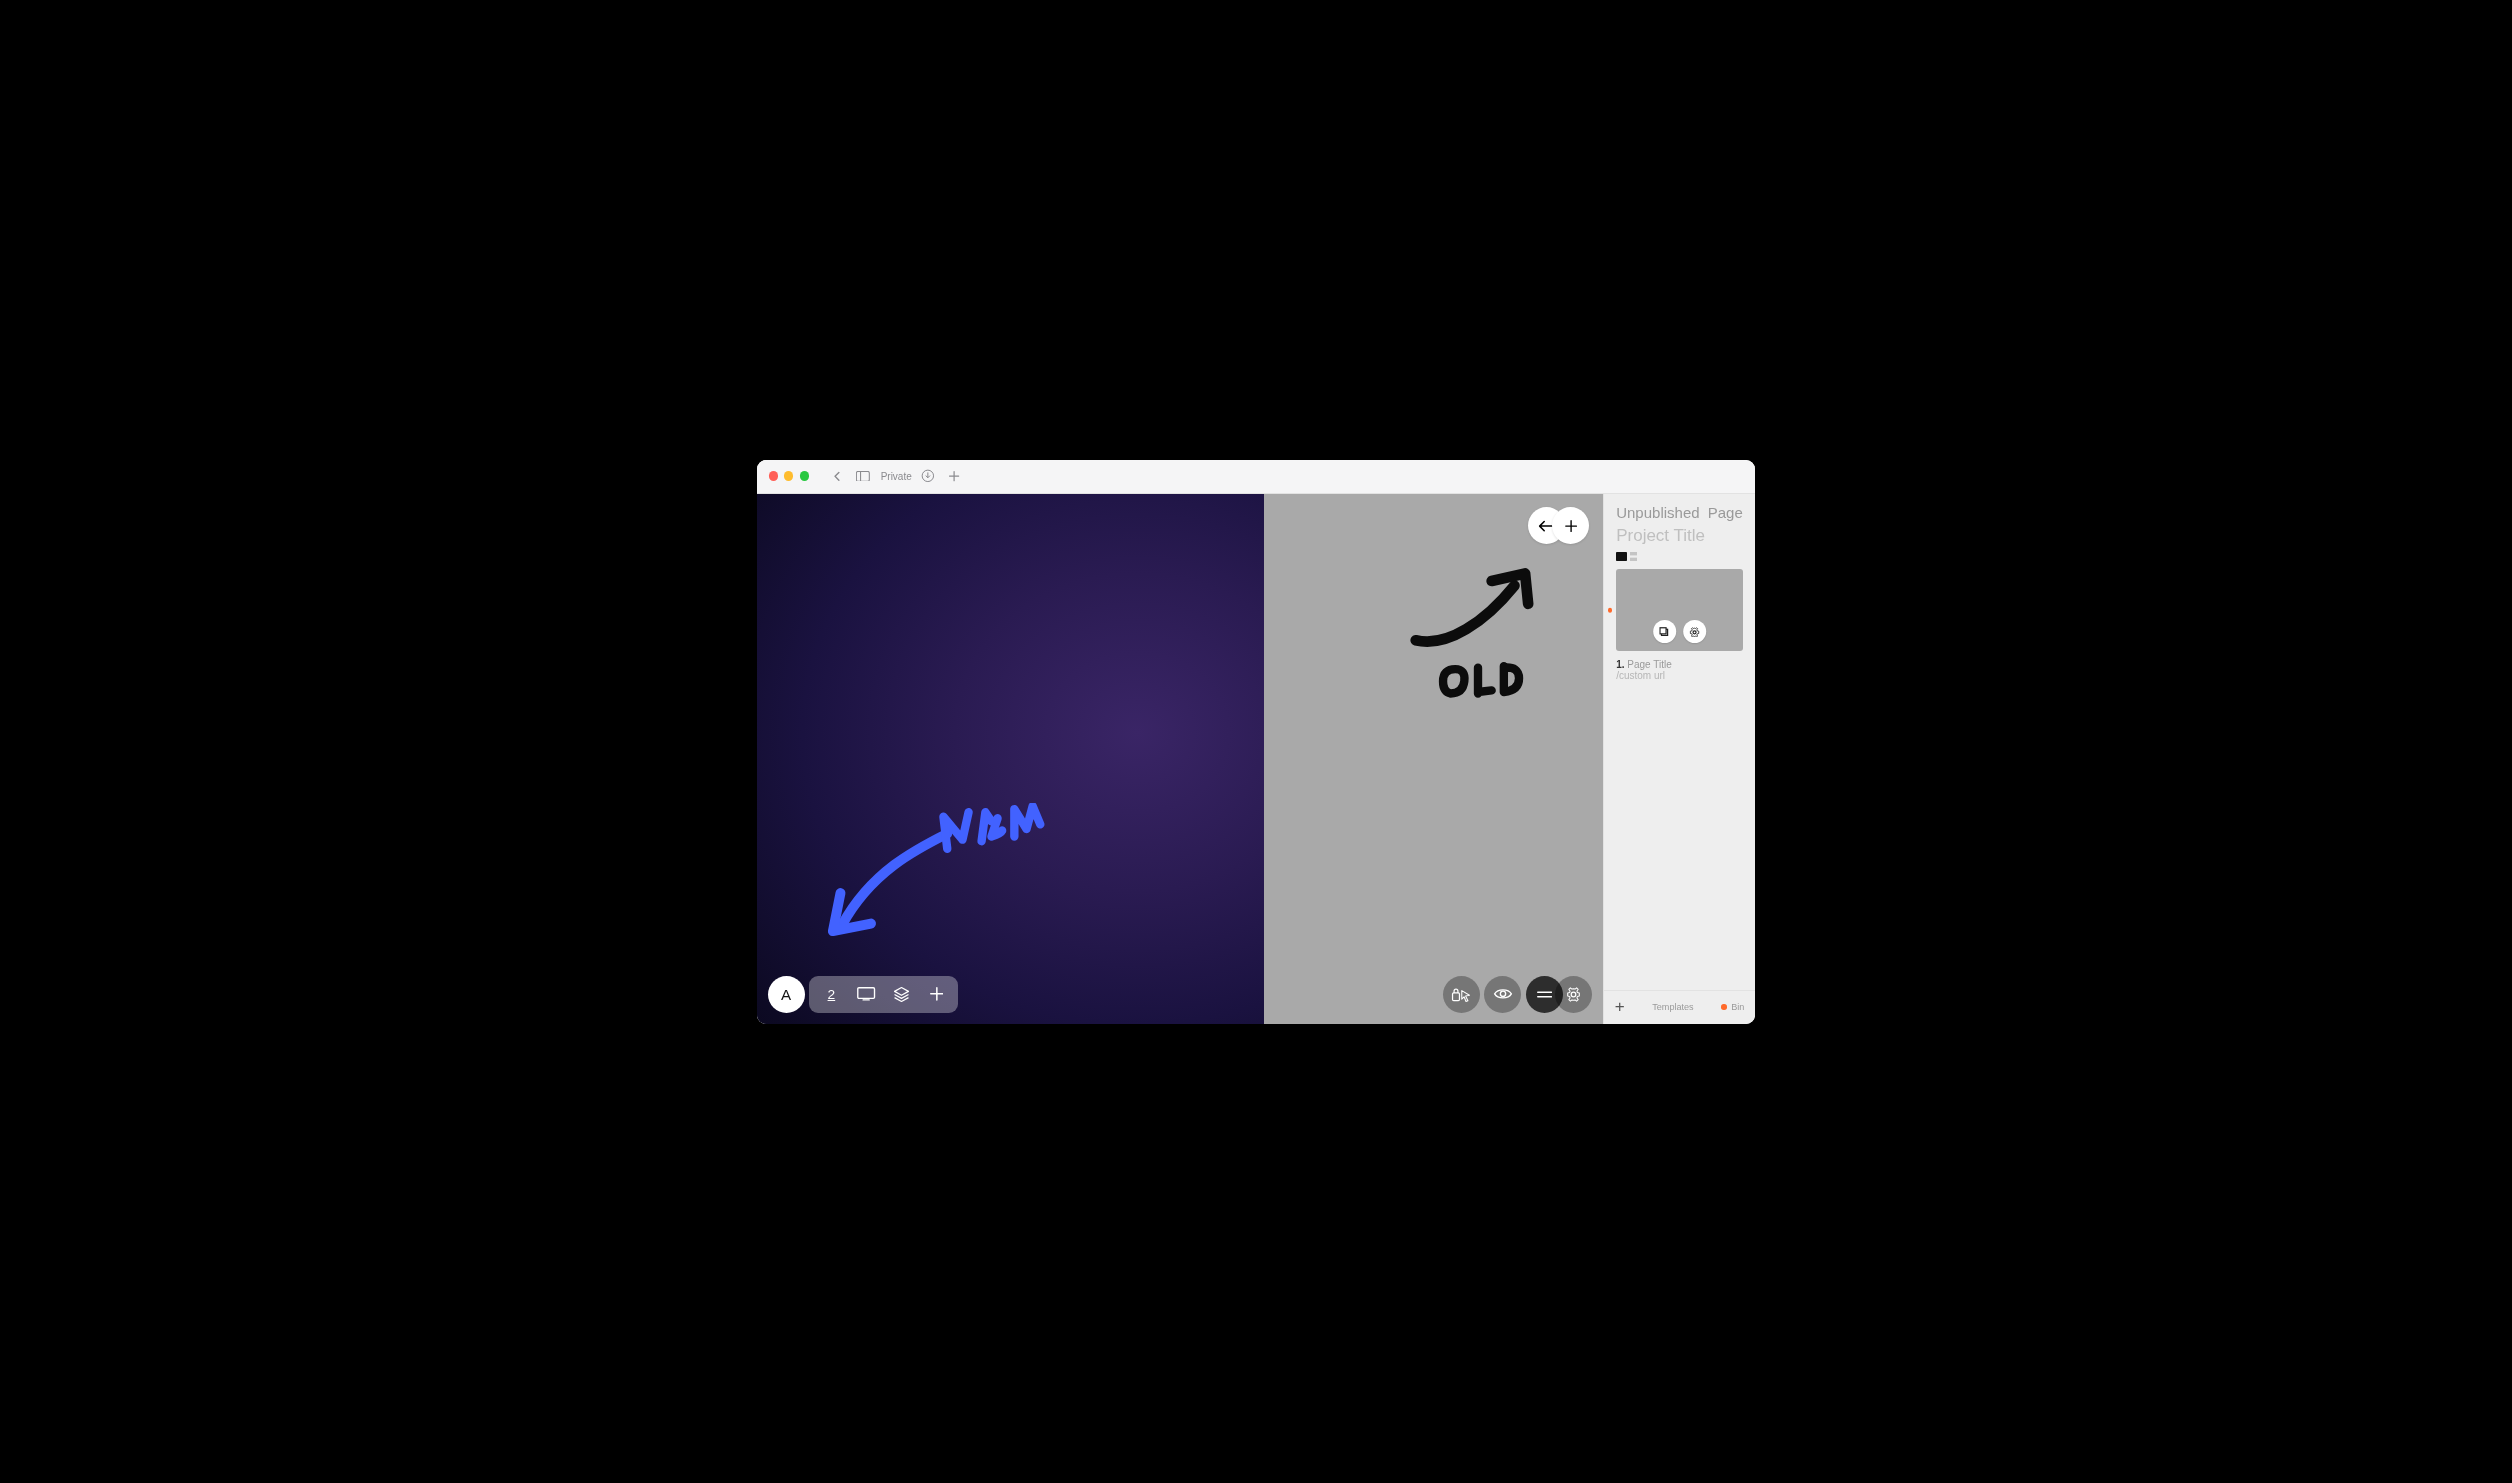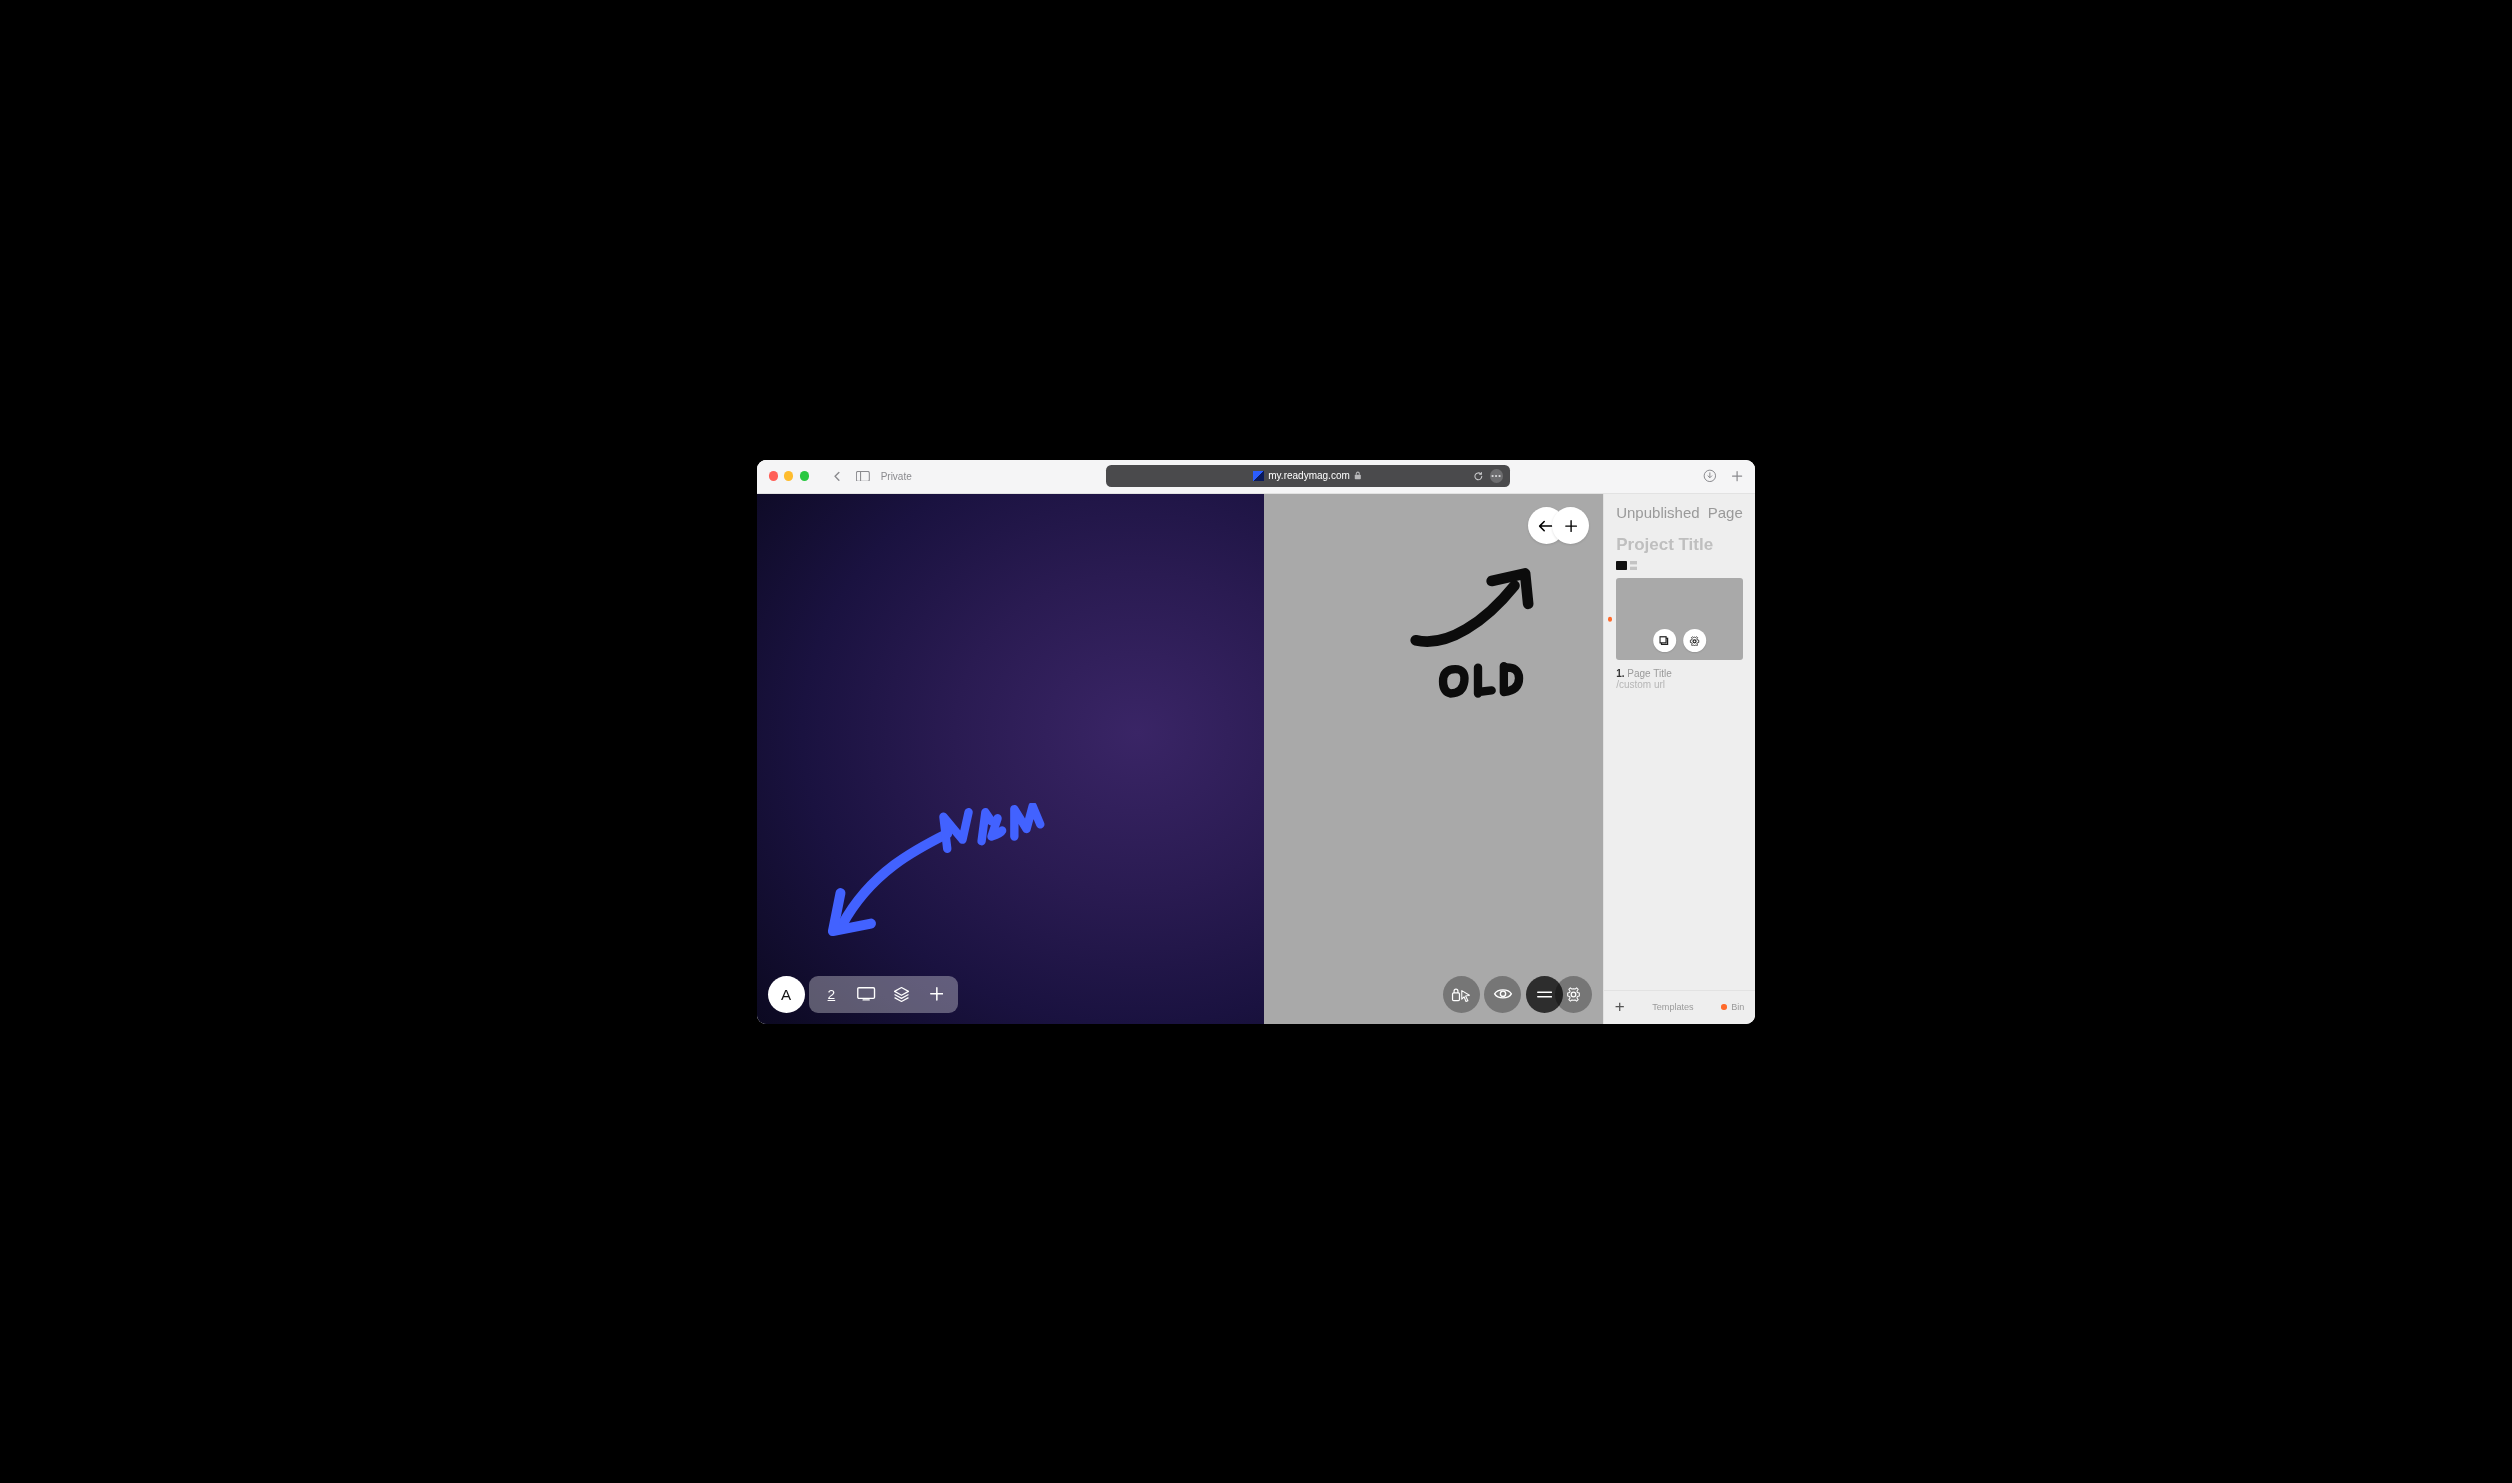--- a/index.html
+++ b/index.html
@@ -129,21 +129,21 @@
   .br-btn.overlap { margin-left:-12.2px; }
   .right-panel {
     width: 152px;
     background:#eeeeee;
     border-left:0.8px solid #e2e2e2;
     display:flex; flex-direction:column;
     flex-shrink:0;
   }
   .rp-top { padding:10.7px 12.2px 7.6px; }
   .rp-row1 { display:flex; justify-content:space-between; font-size:15px; color:#9a9a9a; }
-  .rp-title { font-size:17px; color:#bfbfbf; font-weight:700; margin-top:14px; }
+  .rp-title { font-size:17px; color:#bfbfbf; font-weight:400; margin-top:5px; }
   .rp-toggle { display:flex; gap:3px; margin-top:6.1px; align-items:center; }
   .thumb-block { padding:0 12.2px; position:relative; }
   .thumb {
     width:100%; height:82px; background:#a9a9a9;
     border-radius:3px; position:relative;
   }
   .thumb-dot {
     position:absolute; left:3.8px; top:50%;
     width:4.6px; height:4.6px; border-radius:50%;
     background:#ff6a2b;
@@ -192,39 +192,20 @@
         </svg>
     </div>
     <div class="sidebar-toggle">
       <svg width="13.7" height="10.7" viewBox="0 0 18 14">
           <rect x="0.5" y="0.5" width="17" height="13" rx="2" stroke="currentColor" fill="none" stroke-width="1.4"></rect>
           <line x1="6" y1="0.5" x2="6" y2="13.5" stroke="currentColor" stroke-width="1.4"></line>
         </svg>
     </div>
     <span class="private-label">Private</span>
 
-    <div class="addr-wrap">
-      <div class="addrbar">
-        <span class="addr-favicon"></span>
-        <span>my.readymag.com</span>
-        <span class="addr-lock">
-          <svg width="7.6" height="9.1" viewBox="0 0 10 12">
-              <rect x="1" y="5" width="8" height="6" rx="1" fill="currentColor"></rect>
-              <path d="M3 5 V3.5 a2 2 0 0 1 4 0 V5" stroke="currentColor" stroke-width="1.4" fill="none"></path>
-            </svg>
-        </span>
-        <span class="addr-refresh">
-          <svg width="10.7" height="10.7" viewBox="0 0 14 14">
-              <path d="M11.5 7a4.5 4.5 0 1 1-1.3-3.2" stroke="currentColor" stroke-width="1.4" fill="none" stroke-linecap="round"></path>
-              <path d="M11 2 L11 4.3 L8.7 4.3" stroke="currentColor" stroke-width="1.4" fill="none" stroke-linecap="round" stroke-linejoin="round"></path>
-            </svg>
-        </span>
-        <span class="addr-more">•••</span>
-      </div>
-    </div>
 
     <div class="tb-right">
       <span>
         <svg width="13.7" height="13.7" viewBox="0 0 18 18">
             <circle cx="9" cy="9" r="7.5" stroke="currentColor" stroke-width="1.3" fill="none"></circle>
             <path d="M9 5 V11 M6.5 9 L9 11.5 L11.5 9" stroke="currentColor" stroke-width="1.3" fill="none" stroke-linecap="round" stroke-linejoin="round"></path>
           </svg>
       </span>
       <span>
         <svg width="12.2" height="12.2" viewBox="0 0 16 16">

